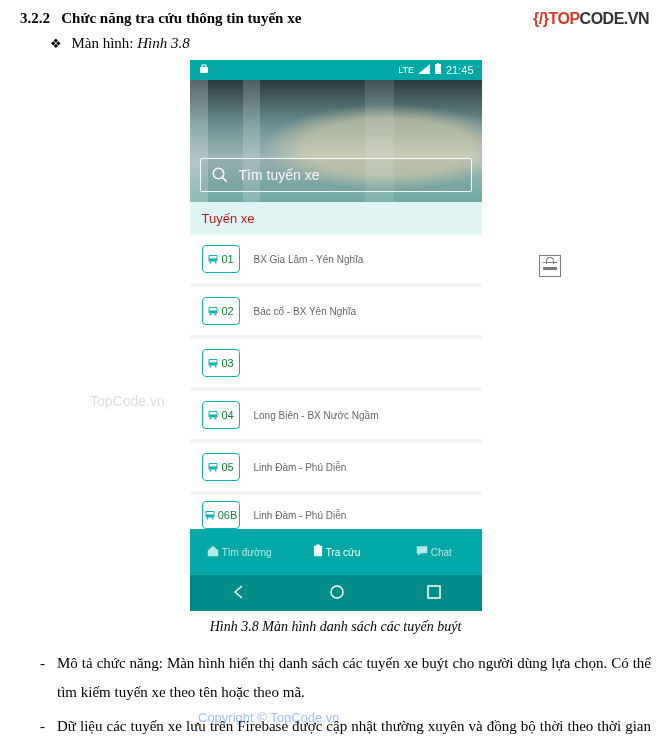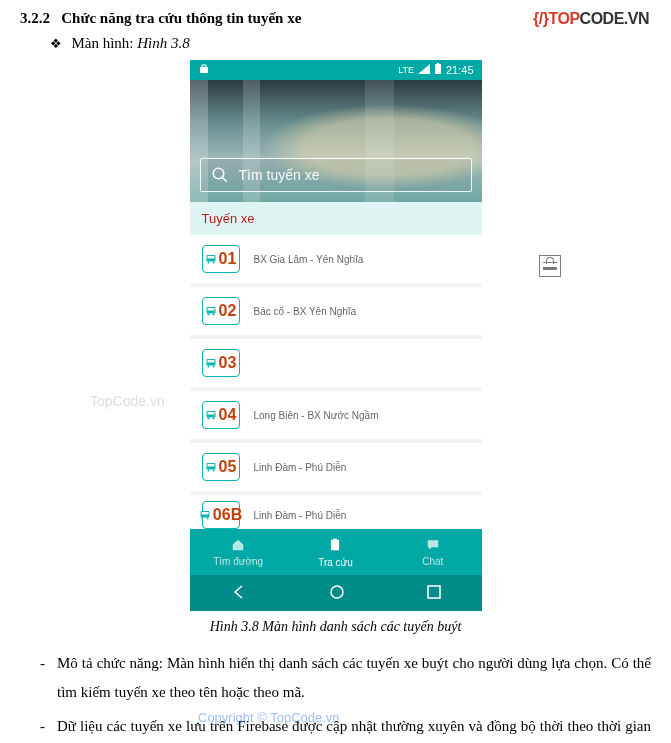--- a/index.html
+++ b/index.html
@@ -100,32 +100,32 @@
       border: 1.5px solid #0eb5b0;
       border-radius: 4px;
       display: flex;
       align-items: center;
       justify-content: center;
       gap: 2px;
       margin-right: 14px;
       flex: none;
     }
     .route-badge svg { flex: none; }
-    .route-num { font-size: 16px; color: #c2410c; font-weight: 700; }
+    .route-num { font-size: 11px; color: #15803d; font-weight: 400; }
     .route-name { font-size: 10px; color: #666; }
 
     .tabbar {
       background: #00a9a6;
       display: flex;
       height: 46px;
     }
     .tab {
       flex: 1;
       display: flex;
-      flex-direction: column;
+      flex-direction: row;
       align-items: center;
       justify-content: center;
       color: #b8e8e6;
       gap: 1px;
     }
     .tab.active { color: #fff; }
     .tab-label { font-size: 10px; }
     .navbar {
       background: #008c89;
       height: 36px;

